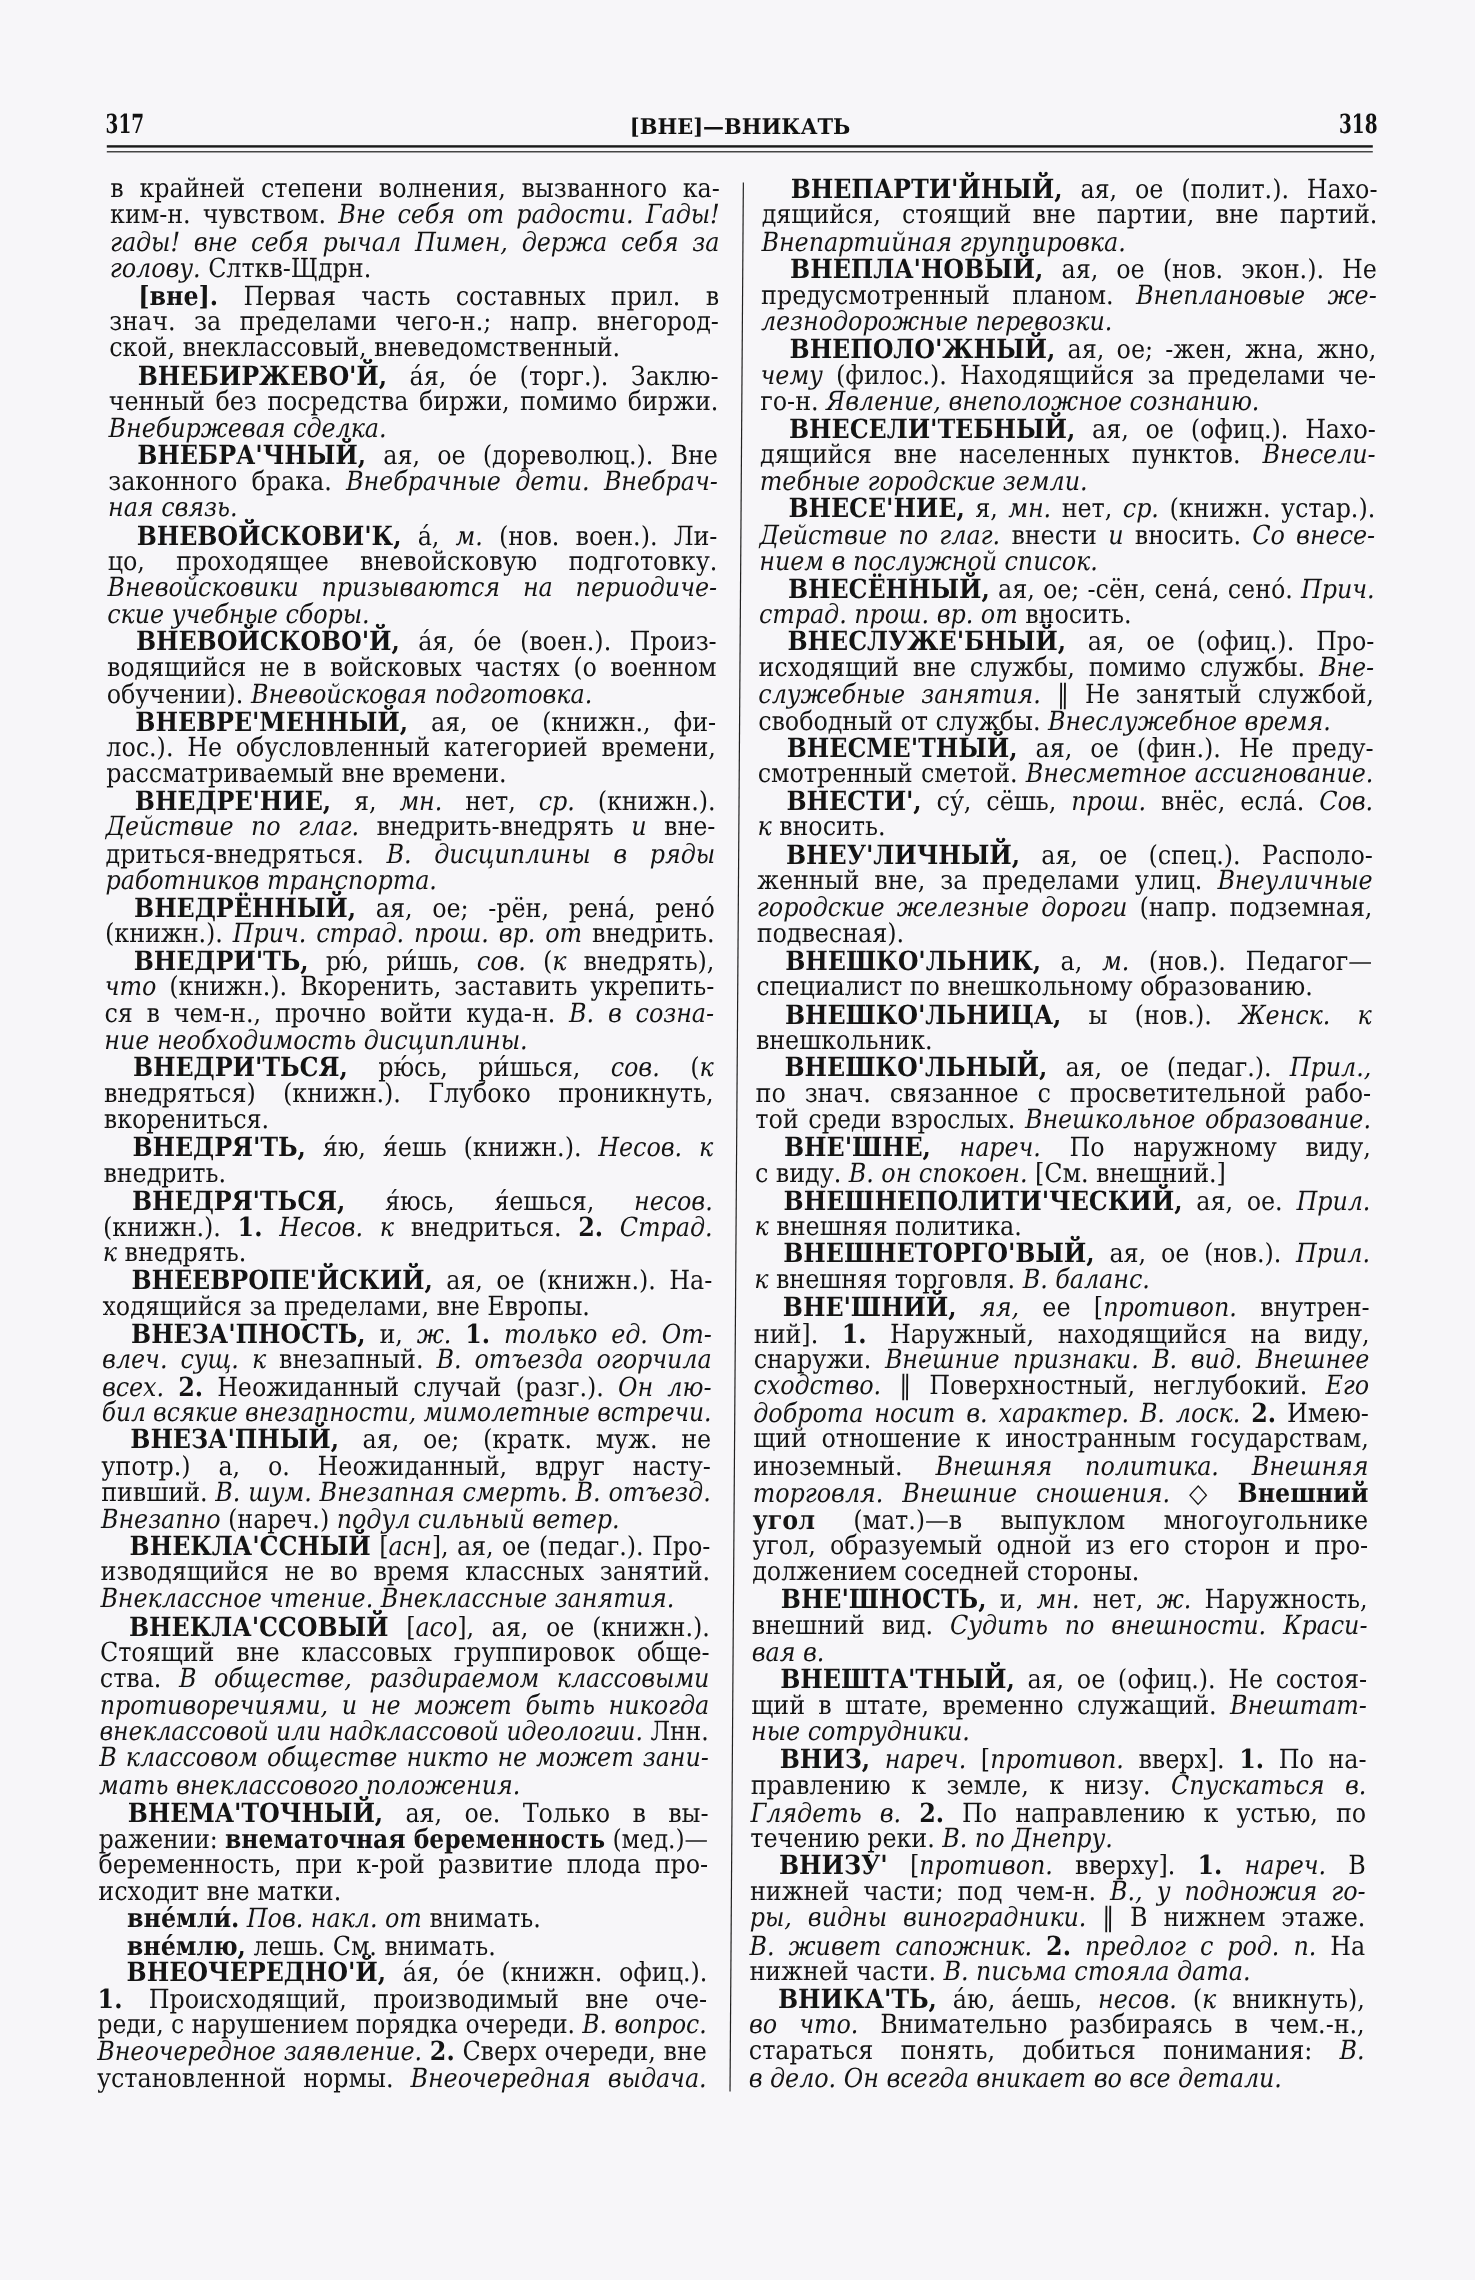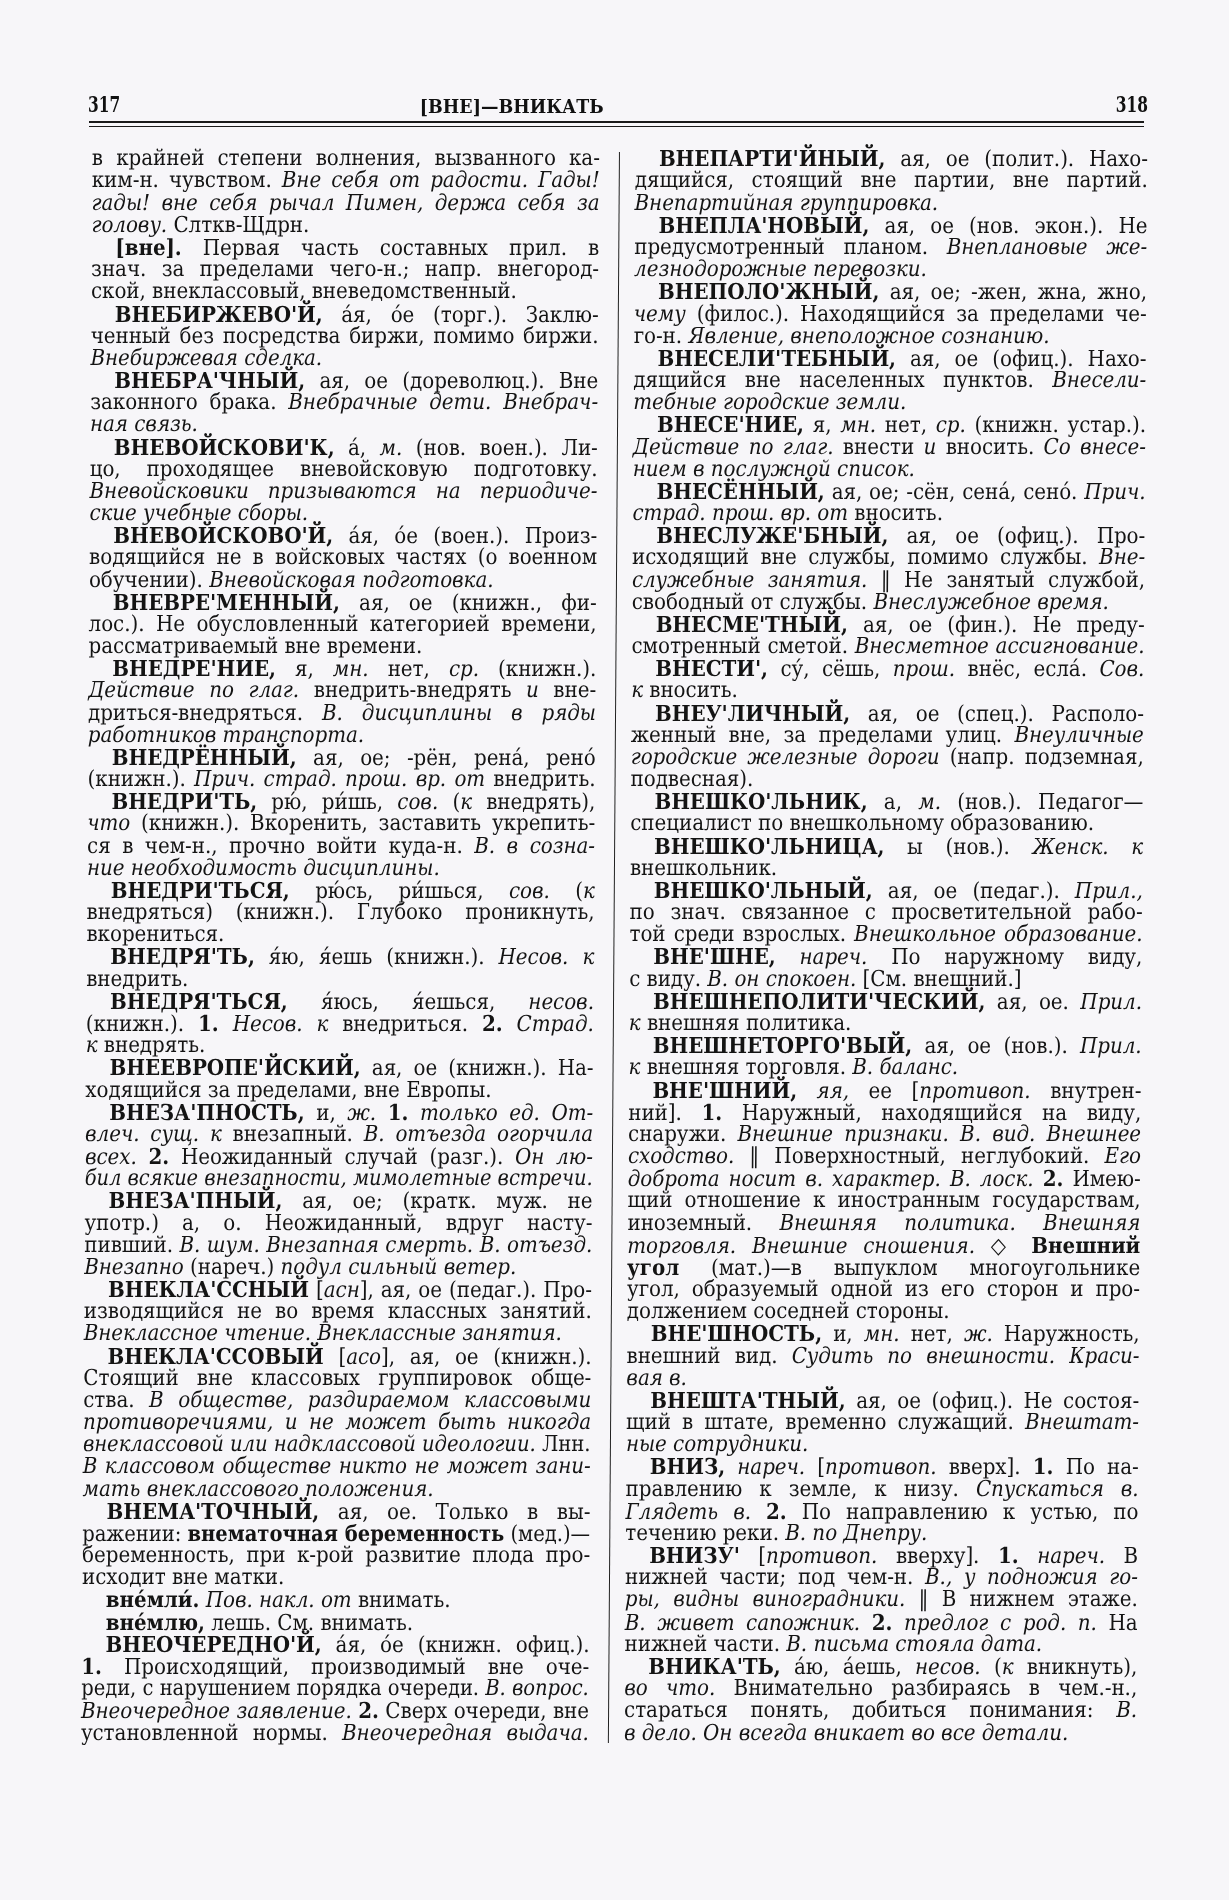--- a/index.html
+++ b/index.html
@@ -13,21 +13,21 @@
   
   .pnum {
     position: absolute; top: 93.4px;
     font-family: "DejaVu Serif", serif; font-weight: bold;
     font-size: 22px; line-height: 22px; white-space: nowrap; color: #111;
   }
   .pnum.left  { left: 88px;  transform: scaleX(0.7); transform-origin: left top; }
   .pnum.right { right: 81px; transform: scaleX(0.7); transform-origin: right top; }
   .rhead {
     position: absolute; left: 416.5px; width: 400px; top: 97.5px;
-    text-align: left; font-family: "DejaVu Serif", serif; font-weight: bold;
+    text-align: center; font-family: "DejaVu Serif", serif; font-weight: bold;
     font-size: 18px; line-height: 18px; white-space: nowrap; color: #111;
   }
   .rhead span { display: inline-block; transform: scaleX(0.97); transform-origin: center top; }
   .rule { position: absolute; left: 89px; width: 1055px; background: #1a1a1a; }
   .rule.r1 { top: 120.5px; height: 2px; }
   .rule.r2 { top: 125.5px; height: 1.6px; }
 
   
   .skew {
     position: absolute; left: 0; top: 0; width: 1229px; height: 1900px;

